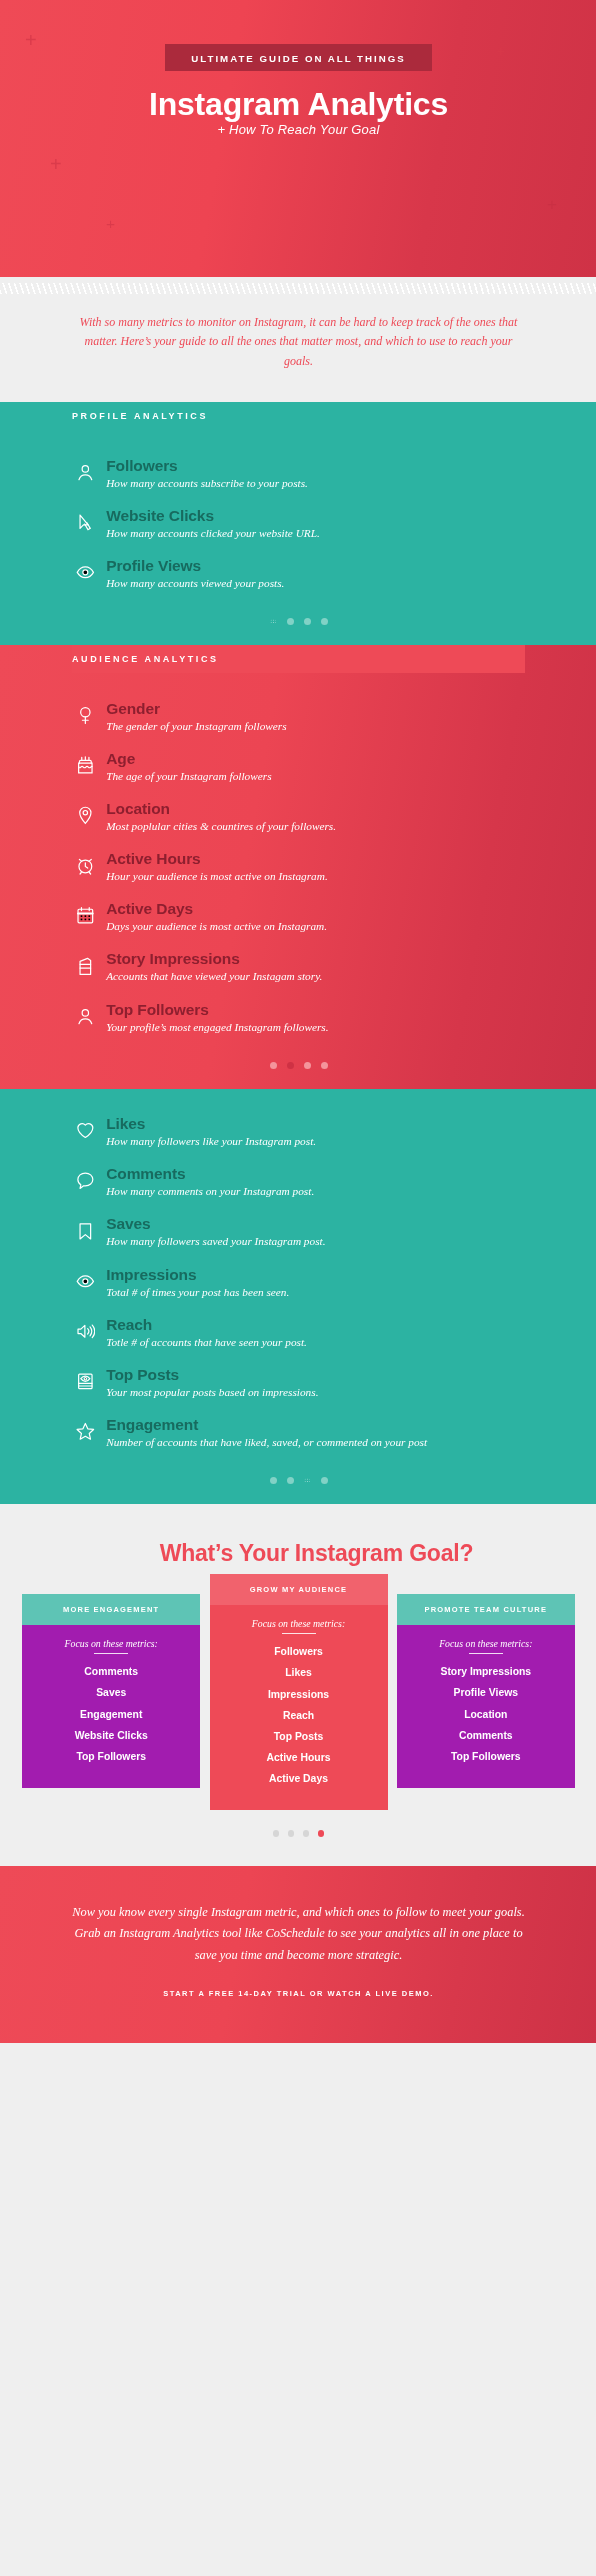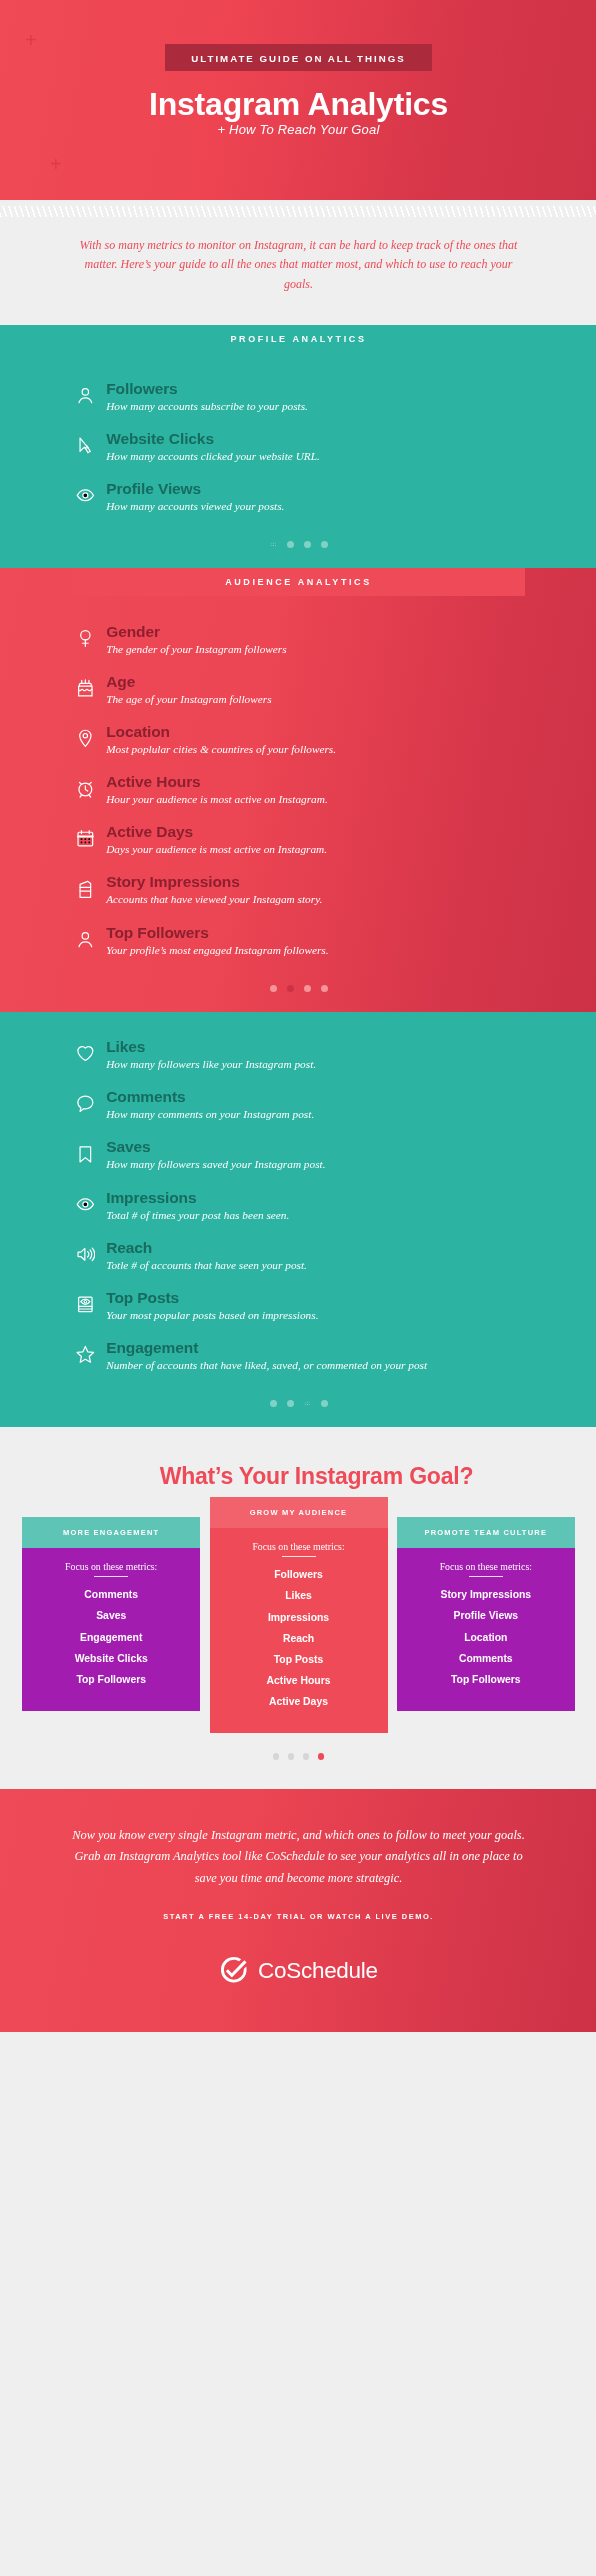--- a/index.html
+++ b/index.html
@@ -15,21 +15,21 @@
     width: 597px;
     min-height: 2576px;
     position: relative;
     overflow: hidden;
     background: #efefef;
   }
 
   
   .hero {
     position: relative;
-    height: 200px;
+    height: 277px;
     background: linear-gradient(100deg, #ef4a56 0%, #ee4452 38%, #d8374a 72%, #cf3246 100%);
     overflow: hidden;
   }
   .plus {
     position: absolute;
     color: #d8394a;
     font-size: 23px;
     line-height: 1;
     font-weight: 400;
     opacity: .85;
@@ -102,21 +102,21 @@
     position: relative;
     height: 28px;
   }
   .sec-header {
     position: absolute;
     left: 72px;
     right: 72px;
     top: 0;
     height: 28px;
     line-height: 28px;
-    text-align: center;
+    text-align: left;
     color: #ffffff;
     font-size: 9px;
     font-weight: 700;
     letter-spacing: 2.6px;
     text-transform: uppercase;
   }
   .sec-header.teal { background: #2cb3a2; }
   .sec-header.red  { background: #ee4a57; }
 
   
@@ -212,20 +212,21 @@
     font-size: 7.5px;
     font-weight: 700;
     letter-spacing: 1.2px;
     text-transform: uppercase;
     padding: 11.7px 4.7px 11px;
   }
   .card-body { padding: 12.4px 7.8px 4.7px; }
   .card-focus {
     color: #ffffff;
     font-family: "Liberation Serif", serif;
+    font-style: italic;
     font-size: 9.8px;
     margin-bottom: 3.9px;
   }
   .card-rule {
     width: 34px;
     height: 0.8px;
     background: rgba(255,255,255,.85);
     margin: 0 auto 8.6px;
   }
   .card-item {
@@ -607,25 +608,16 @@
         <span class="dot"></span>
         <span class="dot"></span>
         <span class="dot"></span>
         <span class="dot active"></span>
       </div>
   </div>
 
   <div class="footer">
     <div class="footer-copy">Now you know every single Instagram metric, and which ones to follow to meet your goals. Grab an Instagram Analytics tool like CoSchedule to see your analytics all in one place to save you time and become more strategic.</div>
     <div class="footer-cta">Start a Free 14-Day Trial or Watch a Live Demo.</div>
-    <div class="brand">
-      <span>
-        <svg width="29.5" height="29.5" viewBox="0 0 38 38" aria-hidden="true">
-          <path d="M19 2.5A16.5 16.5 0 1 0 35.5 19c0-1.4-.18-2.77-.5-4.07l-3.1 3.2c.07.29.1.58.1.87A12.9 12.9 0 1 1 19 6.1c2.6 0 5 .77 7.02 2.08l2.6-2.66A16.4 16.4 0 0 0 19 2.5z" fill="#ffffff"></path>
-          <path d="M11.6 18.2l4.9 5.2 16.2-16.7 2.8 2.8-19 19.6-7.7-8.2z" fill="#ffffff"></path>
-        </svg>
-      </span>
-      <span class="brand-name">CoSchedule</span>
-    </div>
   </div>
 
 </div>
 
 
 </body></html>

